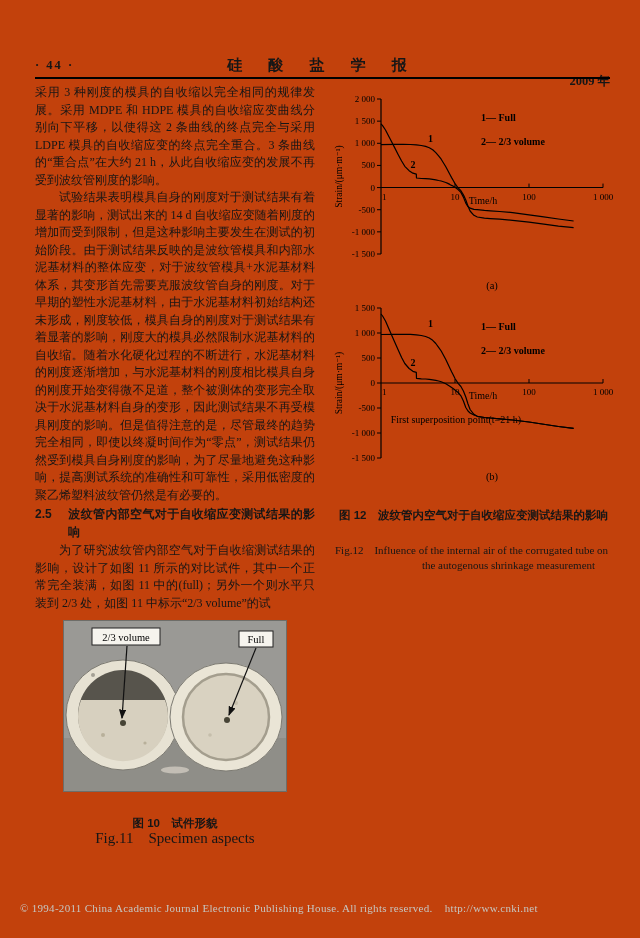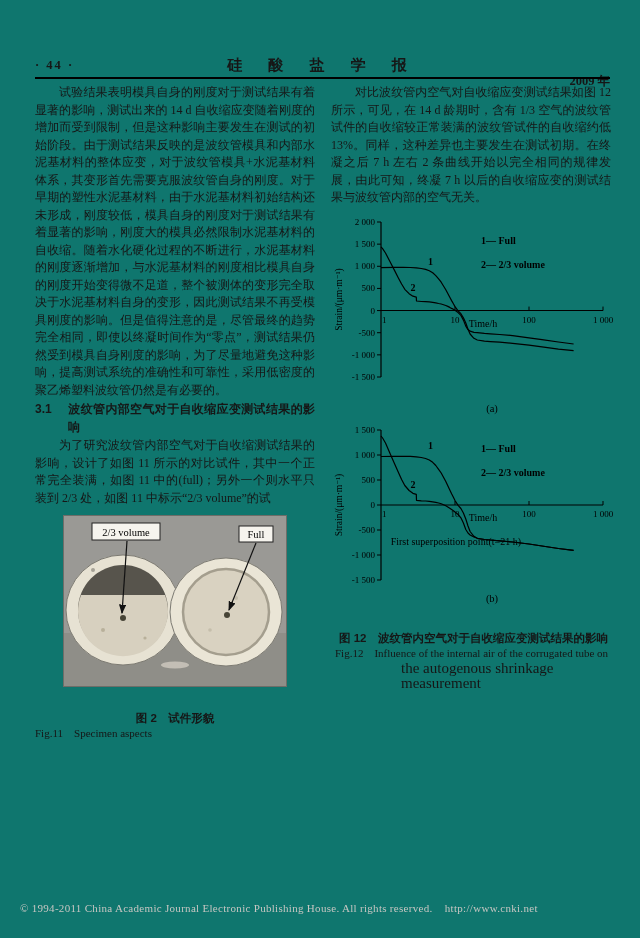--- a/index.html
+++ b/index.html
@@ -1,18 +1,18 @@
 <!DOCTYPE html>
 <html><head>
 <meta charset="utf-8">
 <style>
   html,body { margin:0; padding:0; background:#e8e8e8; }
   .page {
     position:relative; width:640px; height:938px; margin:0 auto;
-    background:#0f766e; overflow:hidden;
+    background:#c2410c; overflow:hidden;
     font-family:"Liberation Serif","DejaVu Serif",serif; color:#161616;
   }
   
   .header { position:absolute; top:56px; left:35px; right:30px; height:20px;
             font-size:12.5px; font-weight:bold; }
   .page-num { position:absolute; left:0; top:2px; letter-spacing:2px; }
   .jtitle  { position:absolute; left:50%; transform:translateX(-50%); top:0;
              font-size:15px; letter-spacing:11px; white-space:nowrap;
              font-family:"Liberation Sans","DejaVu Sans",sans-serif; }
   .year    { position:absolute; right:0; top:17px; }
@@ -25,23 +25,23 @@
   .section { font-size:12px; line-height:17.5px; margin:2px 0 1px; font-weight:bold;
              font-family:"Liberation Sans","DejaVu Sans",sans-serif;
              padding-left:33px; text-indent:-33px; }
   .sec-num { display:inline-block; width:33px; text-indent:0; }
   
   .photo-fig { margin:8px 0 0 0; width:280px; }
   .photo-wrap { width:224px; margin:0 auto; }
   figure { margin:0; }
   .cap-zh { text-align:center; font-size:11.5px; font-weight:bold; margin-top:18px;
             font-family:"Liberation Sans","DejaVu Sans",sans-serif; line-height:15px;}
-  .cap-en { text-align:left; font-size:11px; line-height:15px; }
-  .cap-en1 { text-align:left; font-size:11px; line-height:15px; padding-left:4px; }
-  .cap-en2 { text-align:left; font-size:15px; line-height:15px; padding-left:70px; }
+  .cap-en { text-align:center; font-size:15px; line-height:15px; }
+  .cap-en1 { text-align:left; font-size:11px; line-height:15px; padding-left:4px;margin-top:20px; }
+  .cap-en2 { text-align:center; font-size:11px; line-height:15px; padding-left:70px; }
   
   .chart-fig { margin-top:5px; width:285px; }
   .chart-host { height:auto; }
   .chart-host svg text { font-family:"Liberation Serif","DejaVu Serif",serif; fill:#000; }
   
   .footer { position:absolute; left:20px; top:902px; font-size:11px; color:#c6c6c2;
             white-space:pre; letter-spacing:0.3px; }
   svg text { user-select:none; }
 </style>
 </head>
@@ -52,22 +52,23 @@
   <div class="header">
     <span class="page-num">· 44 ·</span>
     <span class="jtitle">硅 酸 盐 学 报</span>
     <span class="year">2009 年</span>
   </div>
   <div class="rule"></div>
 
   <div class="columns">
 
     <div class="col">
+      <p class="noindent">采用 3 种刚度的模具的自收缩以完全相同的规律发展。采用 MDPE 和 HDPE 模具的自收缩应变曲线分别向下平移，以使得这 2 条曲线的终点完全与采用 LDPE 模具的自收缩应变的终点完全重合。3 条曲线的“重合点”在大约 21 h，从此自收缩应变的发展不再受到波纹管刚度的影响。</p>
       <p class="indent">试验结果表明模具自身的刚度对于测试结果有着显著的影响，测试出来的 14 d 自收缩应变随着刚度的增加而受到限制，但是这种影响主要发生在测试的初始阶段。由于测试结果反映的是波纹管模具和内部水泥基材料的整体应变，对于波纹管模具+水泥基材料体系，其变形首先需要克服波纹管自身的刚度。对于早期的塑性水泥基材料，由于水泥基材料初始结构还未形成，刚度较低，模具自身的刚度对于测试结果有着显著的影响，刚度大的模具必然限制水泥基材料的自收缩。随着水化硬化过程的不断进行，水泥基材料的刚度逐渐增加，与水泥基材料的刚度相比模具自身的刚度开始变得微不足道，整个被测体的变形完全取决于水泥基材料自身的变形，因此测试结果不再受模具刚度的影响。但是值得注意的是，尽管最终的趋势完全相同，即使以终凝时间作为“零点”，测试结果仍然受到模具自身刚度的影响，为了尽量地避免这种影响，提高测试系统的准确性和可靠性，采用低密度的聚乙烯塑料波纹管仍然是有必要的。</p>
-      <h3 class="section"><span class="sec-num">3.1</span><span>波纹管内部空气对于自收缩应变测试结果的影响</span></h3>
+      <h3 class="section"><span class="sec-num">2.5</span><span>波纹管内部空气对于自收缩应变测试结果的影响</span></h3>
       <p class="indent">为了研究波纹管内部空气对于自收缩测试结果的影响，设计了如图 11 所示的对比试件，其中一个正常完全装满，如图 11 中的(full)；另外一个则水平只装到 2/3 处，如图 11 中标示“2/3 volume”的试</p>
 
       <figure class="photo-fig">
         <div class="photo-wrap">
           <svg width="224" height="172" viewBox="0 0 224 172">
             <defs>
               <marker id="ah" markerWidth="9" markerHeight="8" refX="7" refY="3" orient="auto">
                 <path d="M0,0 L8,3 L0,6 Z" fill="#111"></path>
               </marker>
             </defs>
@@ -102,28 +103,27 @@
               <rect x="29" y="8" width="68" height="17" fill="#f6f4ee" stroke="#222"></rect>
               <text x="63" y="20.5" text-anchor="middle" font-size="10.5">2/3 volume</text>
             </g>
             <g>
               <rect x="176" y="11" width="34" height="16" fill="#f6f4ee" stroke="#222"></rect>
               <text x="193" y="23" text-anchor="middle" font-size="10.5">Full</text>
             </g>
           </svg>
         </div>
         <figcaption>
-          <div class="cap-zh">图 2　试件形貌</div>
+          <div class="cap-zh">图 10　试件形貌</div>
           <div class="cap-en">Fig.11　Specimen aspects</div>
         </figcaption>
       </figure>
     </div>
 
     <div class="col">
-      <p class="indent">对比波纹管内空气对自收缩应变测试结果如图 12 所示，可见，在 14 d 龄期时，含有 1/3 空气的波纹管试件的自收缩较正常装满的波纹管试件的自收缩约低 13%。同样，这种差异也主要发生在测试初期。在终凝之后 7 h 左右 2 条曲线开始以完全相同的规律发展，由此可知，终凝 7 h 以后的自收缩应变的测试结果与波纹管内部的空气无关。</p>
 
       <figure class="chart-fig">
         <div class="chart-host"><svg width="285" height="205" viewBox="0 0 285 205">
               <line x1="50" y1="10" x2="50" y2="165" stroke="#000" stroke-width="1.2"></line>
               <line x1="46" y1="10" x2="50" y2="10" stroke="#000" stroke-width="1"></line>
               <text x="44" y="13" text-anchor="end" font-size="9">2 000</text>
               <line x1="46" y1="32.14285714285714" x2="50" y2="32.14285714285714" stroke="#000" stroke-width="1"></line>
               <text x="44" y="35.14285714285714" text-anchor="end" font-size="9">1 500</text>
               <line x1="46" y1="54.285714285714285" x2="50" y2="54.285714285714285" stroke="#000" stroke-width="1"></line>
               <text x="44" y="57.285714285714285" text-anchor="end" font-size="9">1 000</text>

